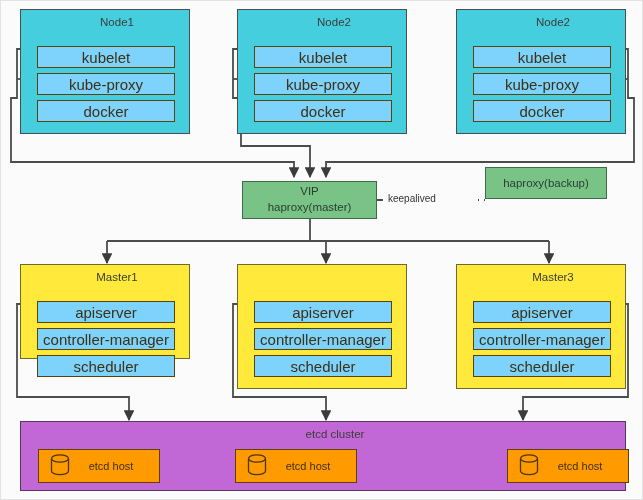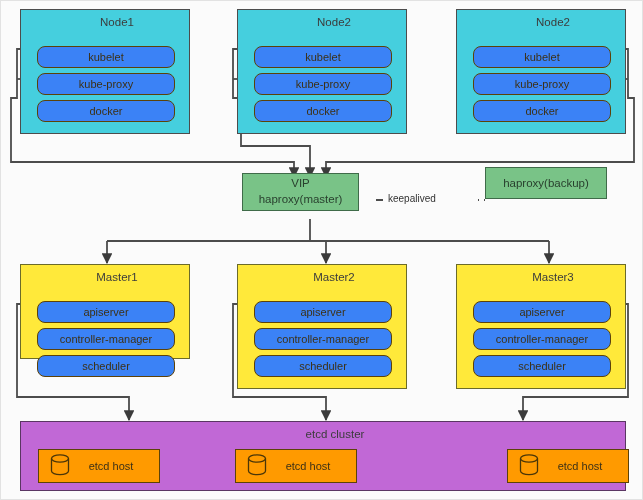--- a/index.html
+++ b/index.html
@@ -45,27 +45,27 @@
     right: 0;
     top: 6px;
     text-align: center;
     font-size: 11.5px;
     color: #3c3c3c;
     padding-left: 24px;
   }
   .svc {
     position: absolute;
     box-sizing: border-box;
-    background: #3b82f6;
+    background: #7dd3fc;
     border: 1.4px solid #5d4208;
-    border-radius: 8px;
+    border-radius: 0;
     display: flex;
     align-items: center;
     justify-content: center;
-    font-size: 11px;
+    font-size: 15px;
     color: #3d3116;
   }
   .vip-box {
     position: absolute;
     box-sizing: border-box;
     background: #79c387;
     border: 1.6px solid #3f6b49;
     display: flex;
     flex-direction: column;
     align-items: center;
@@ -169,38 +169,37 @@
     <div class="svc" style="left:16px; top:90px; width:138px; height:22px;">docker</div>
   </div>
 
   <div class="group-box node-box" style="left:455px; top:8px; width:170px; height:125px;">
     <div class="group-title">Node2</div>
     <div class="svc" style="left:16px; top:36px; width:138px; height:22px;">kubelet</div>
     <div class="svc" style="left:16px; top:63px; width:138px; height:22px;">kube-proxy</div>
     <div class="svc" style="left:16px; top:90px; width:138px; height:22px;">docker</div>
   </div>
 
-  <div class="vip-box" style="left:241px; top:172px; width:117px; height:38px;">
+  <div class="vip-box" style="left:241px; top:180px; width:135px; height:38px;">
     <div>VIP</div>
     <div>haproxy(master)</div>
   </div>
 
   <div class="keepalived-label" style="left:385px; top:192px; width:88px;">keepalived</div>
 
   <div class="hap-box" style="left:484px; top:166px; width:122px; height:32px;">haproxy(backup)</div>
 
   <div class="group-box master-box" style="left:19px; top:263px; width:170px; height:95px;">
     <div class="group-title">Master1</div>
     <div class="svc" style="left:16px; top:36px; width:138px; height:22px;">apiserver</div>
     <div class="svc" style="left:16px; top:63px; width:138px; height:22px;">controller-manager</div>
     <div class="svc" style="left:16px; top:90px; width:138px; height:22px;">scheduler</div>
   </div>
 
   <div class="group-box master-box" style="left:236px; top:263px; width:170px; height:125px;">
-    <div class="group-title">Master2</div>
     <div class="svc" style="left:16px; top:36px; width:138px; height:22px;">apiserver</div>
     <div class="svc" style="left:16px; top:63px; width:138px; height:22px;">controller-manager</div>
     <div class="svc" style="left:16px; top:90px; width:138px; height:22px;">scheduler</div>
   </div>
 
   <div class="group-box master-box" style="left:455px; top:263px; width:170px; height:125px;">
     <div class="group-title">Master3</div>
     <div class="svc" style="left:16px; top:36px; width:138px; height:22px;">apiserver</div>
     <div class="svc" style="left:16px; top:63px; width:138px; height:22px;">controller-manager</div>
     <div class="svc" style="left:16px; top:90px; width:138px; height:22px;">scheduler</div>

